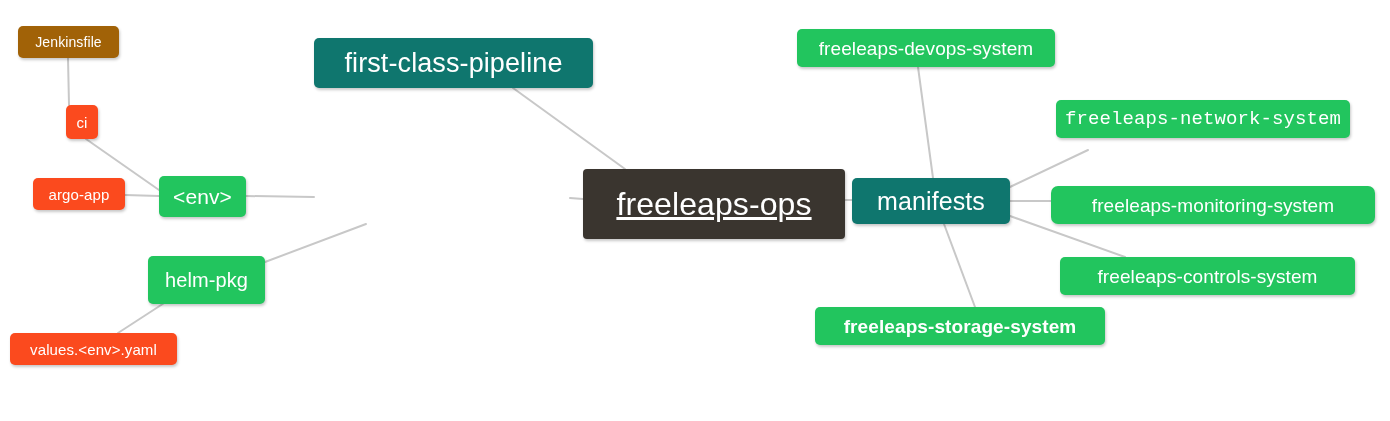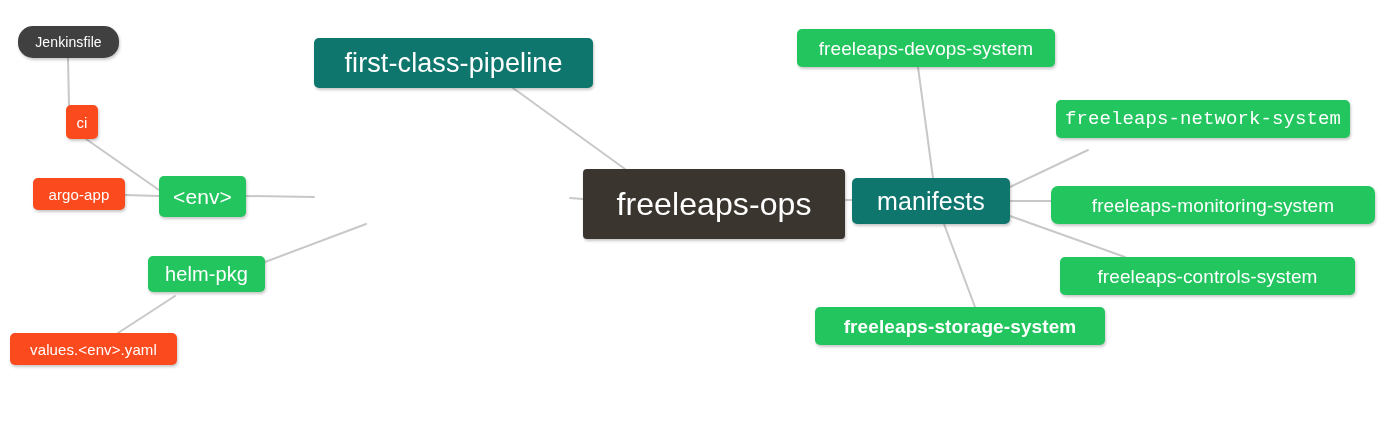--- a/index.html
+++ b/index.html
@@ -37,23 +37,23 @@
     border-radius: 5px;
     white-space: nowrap;
     line-height: 1;
     letter-spacing: 0.1px;
     box-shadow: 1px 2px 3px rgba(0,0,0,0.22);
     cursor: pointer;
     user-select: none;
   }
   .node.green  { background: #22c55e; }
   .node.blue   { background: #0f766e; }
-  .node.orange { background: #404040; border-radius: 15px; }
+  .node.orange { background: #a16207; }
   .node.red    { background: #fb4a1e; }
-  .node.dark   { background: #3a352f; border-radius: 3px; }
+  .node.dark   { background: #3a352f; border-radius: 3px; text-decoration: underline; }
   .node.root   { border-radius: 4px; }
 </style>
 </head>
 <body>
 
 <div id="mindmap">
   <svg id="edges" viewBox="0 0 1390 421" xmlns="http://www.w3.org/2000/svg">
       <line x1="68" y1="58" x2="69" y2="105" stroke="#c8c8c8" stroke-width="2" stroke-linecap="round"></line>
       <line x1="86" y1="139" x2="159" y2="190" stroke="#c8c8c8" stroke-width="2" stroke-linecap="round"></line>
       <line x1="125" y1="195" x2="159" y2="196" stroke="#c8c8c8" stroke-width="2" stroke-linecap="round"></line>
@@ -66,21 +66,21 @@
       <line x1="933" y1="178" x2="918" y2="67" stroke="#c8c8c8" stroke-width="2" stroke-linecap="round"></line>
       <line x1="1010" y1="187" x2="1088" y2="150" stroke="#c8c8c8" stroke-width="2" stroke-linecap="round"></line>
       <line x1="1010" y1="201" x2="1051" y2="201" stroke="#c8c8c8" stroke-width="2" stroke-linecap="round"></line>
       <line x1="1010" y1="216" x2="1125" y2="257" stroke="#c8c8c8" stroke-width="2" stroke-linecap="round"></line>
       <line x1="944" y1="224" x2="975" y2="307" stroke="#c8c8c8" stroke-width="2" stroke-linecap="round"></line>
     </svg>
 <div class="node orange" style="left: 18px; top: 26px; width: 101px; height: 32px; font-size: 14px;">Jenkinsfile</div>
     <div class="node red" style="left: 54px; top: 105px; width: 32px; height: 34px; font-size: 15px; margin-left: 12px;">ci</div>
     <div class="node red" style="left: 33px; top: 178px; width: 92px; height: 32px; font-size: 15px;">argo-app</div>
     <div class="node green" style="left: 159px; top: 176px; width: 87px; height: 41px; font-size: 21px;">&lt;env&gt;</div>
-    <div class="node green" style="left: 148px; top: 256px; width: 117px; height: 36px; font-size: 20px;">helm-pkg</div>
+    <div class="node green" style="left: 148px; top: 256px; width: 117px; height: 48px; font-size: 20px;">helm-pkg</div>
     <div class="node red" style="left: 10px; top: 333px; width: 167px; height: 32px; font-size: 15px;">values.&lt;env&gt;.yaml</div>
     <div class="node blue" style="left: 314px; top: 38px; width: 279px; height: 50px; font-size: 27px;">first-class-pipeline</div>
     <div class="node dark root" style="left: 583px; top: 169px; width: 262px; height: 70px; font-size: 32px;">freeleaps-ops</div>
     <div class="node blue" style="left: 852px; top: 178px; width: 158px; height: 46px; font-size: 25px;">manifests</div>
     <div class="node green" style="left: 797px; top: 29px; width: 258px; height: 38px; font-size: 19px; text-align: right;">freeleaps-devops-system</div>
     <div class="node green" style="left: 1056px; top: 100px; width: 294px; height: 38px; font-size: 19px; font-family: Liberation Mono, monospace;">freeleaps-network-system</div>
     <div class="node green" style="left: 1051px; top: 186px; width: 324px; height: 38px; font-size: 19px; border-radius: 7px;">freeleaps-monitoring-system</div>
     <div class="node green" style="left: 1060px; top: 257px; width: 295px; height: 38px; font-size: 19px;">freeleaps-controls-system</div>
     <div class="node green" style="left: 815px; top: 307px; width: 290px; height: 38px; font-size: 19px; font-weight: bold;">freeleaps-storage-system</div>
   </div>

